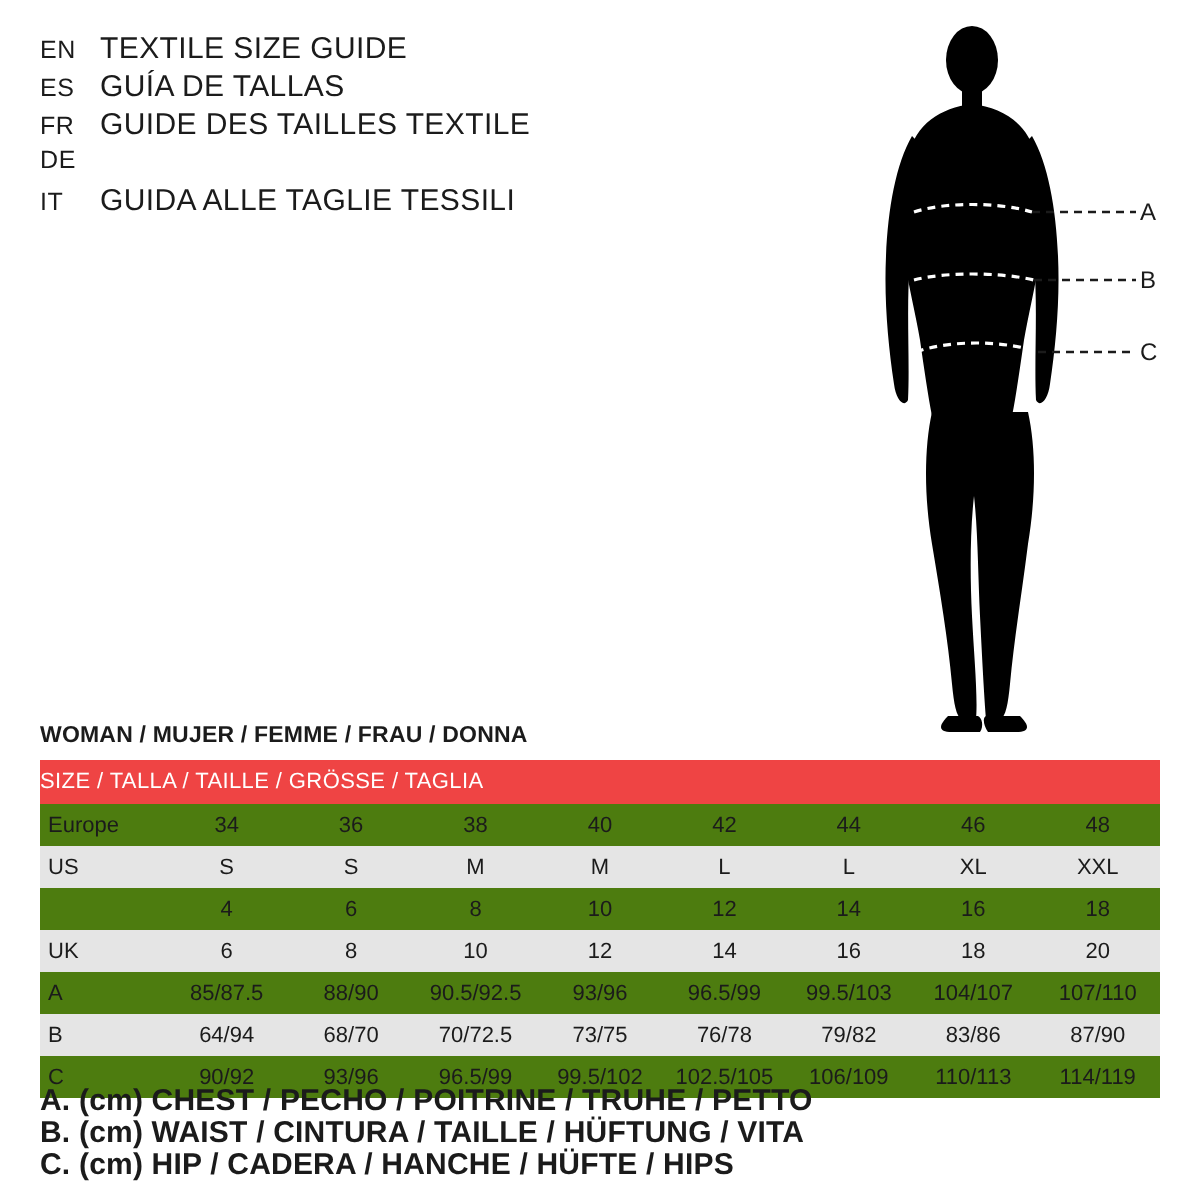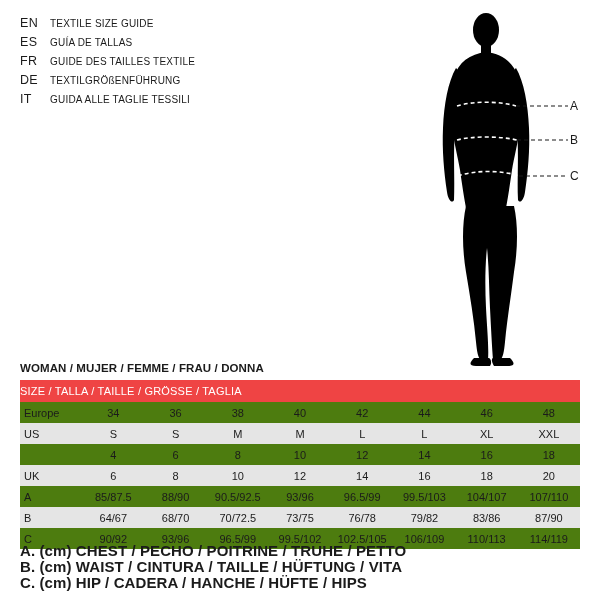--- a/index.html
+++ b/index.html
@@ -35,21 +35,21 @@
     align-items: baseline;
     height: 19px;
   }
   .lang-code {
     width: 30px;
     font-size: 12.5px;
     letter-spacing: .3px;
     color: #1b1b1b;
   }
   .lang-title {
-    font-size: 10px;
+    font-size: 15px;
     color: #1b1b1b;
     letter-spacing: .2px;
   }
 
   
   .figure-wrap {
     position: absolute;
     left: 400px;
     top: 8px;
     width: 190px;
@@ -140,21 +140,20 @@
     <div class="lang-row">
       <span class="lang-code">ES</span>
       <span class="lang-title">GUÍA DE TALLAS</span>
     </div>
     <div class="lang-row">
       <span class="lang-code">FR</span>
       <span class="lang-title">GUIDE DES TAILLES TEXTILE</span>
     </div>
     <div class="lang-row">
       <span class="lang-code">DE</span>
-      <span class="lang-title">TEXTILGRÖßENFÜHRUNG</span>
     </div>
     <div class="lang-row">
       <span class="lang-code">IT</span>
       <span class="lang-title">GUIDA ALLE TAGLIE TESSILI</span>
     </div>
   </div>
 
   <div class="figure-wrap">
     <svg width="190" height="360" viewBox="0 0 190 360">
       <g fill="#000000">
@@ -279,21 +278,21 @@
           <td>90.5/92.5</td>
           <td>93/96</td>
           <td>96.5/99</td>
           <td>99.5/103</td>
           <td>104/107</td>
           <td>107/110</td>
         </tr>
 
         <tr class="shade">
           <td class="rowhead">B</td>
-          <td>64/67</td>
+          <td>64/94</td>
           <td>68/70</td>
           <td>70/72.5</td>
           <td>73/75</td>
           <td>76/78</td>
           <td>79/82</td>
           <td>83/86</td>
           <td>87/90</td>
         </tr>
 
         <tr class="plain">

